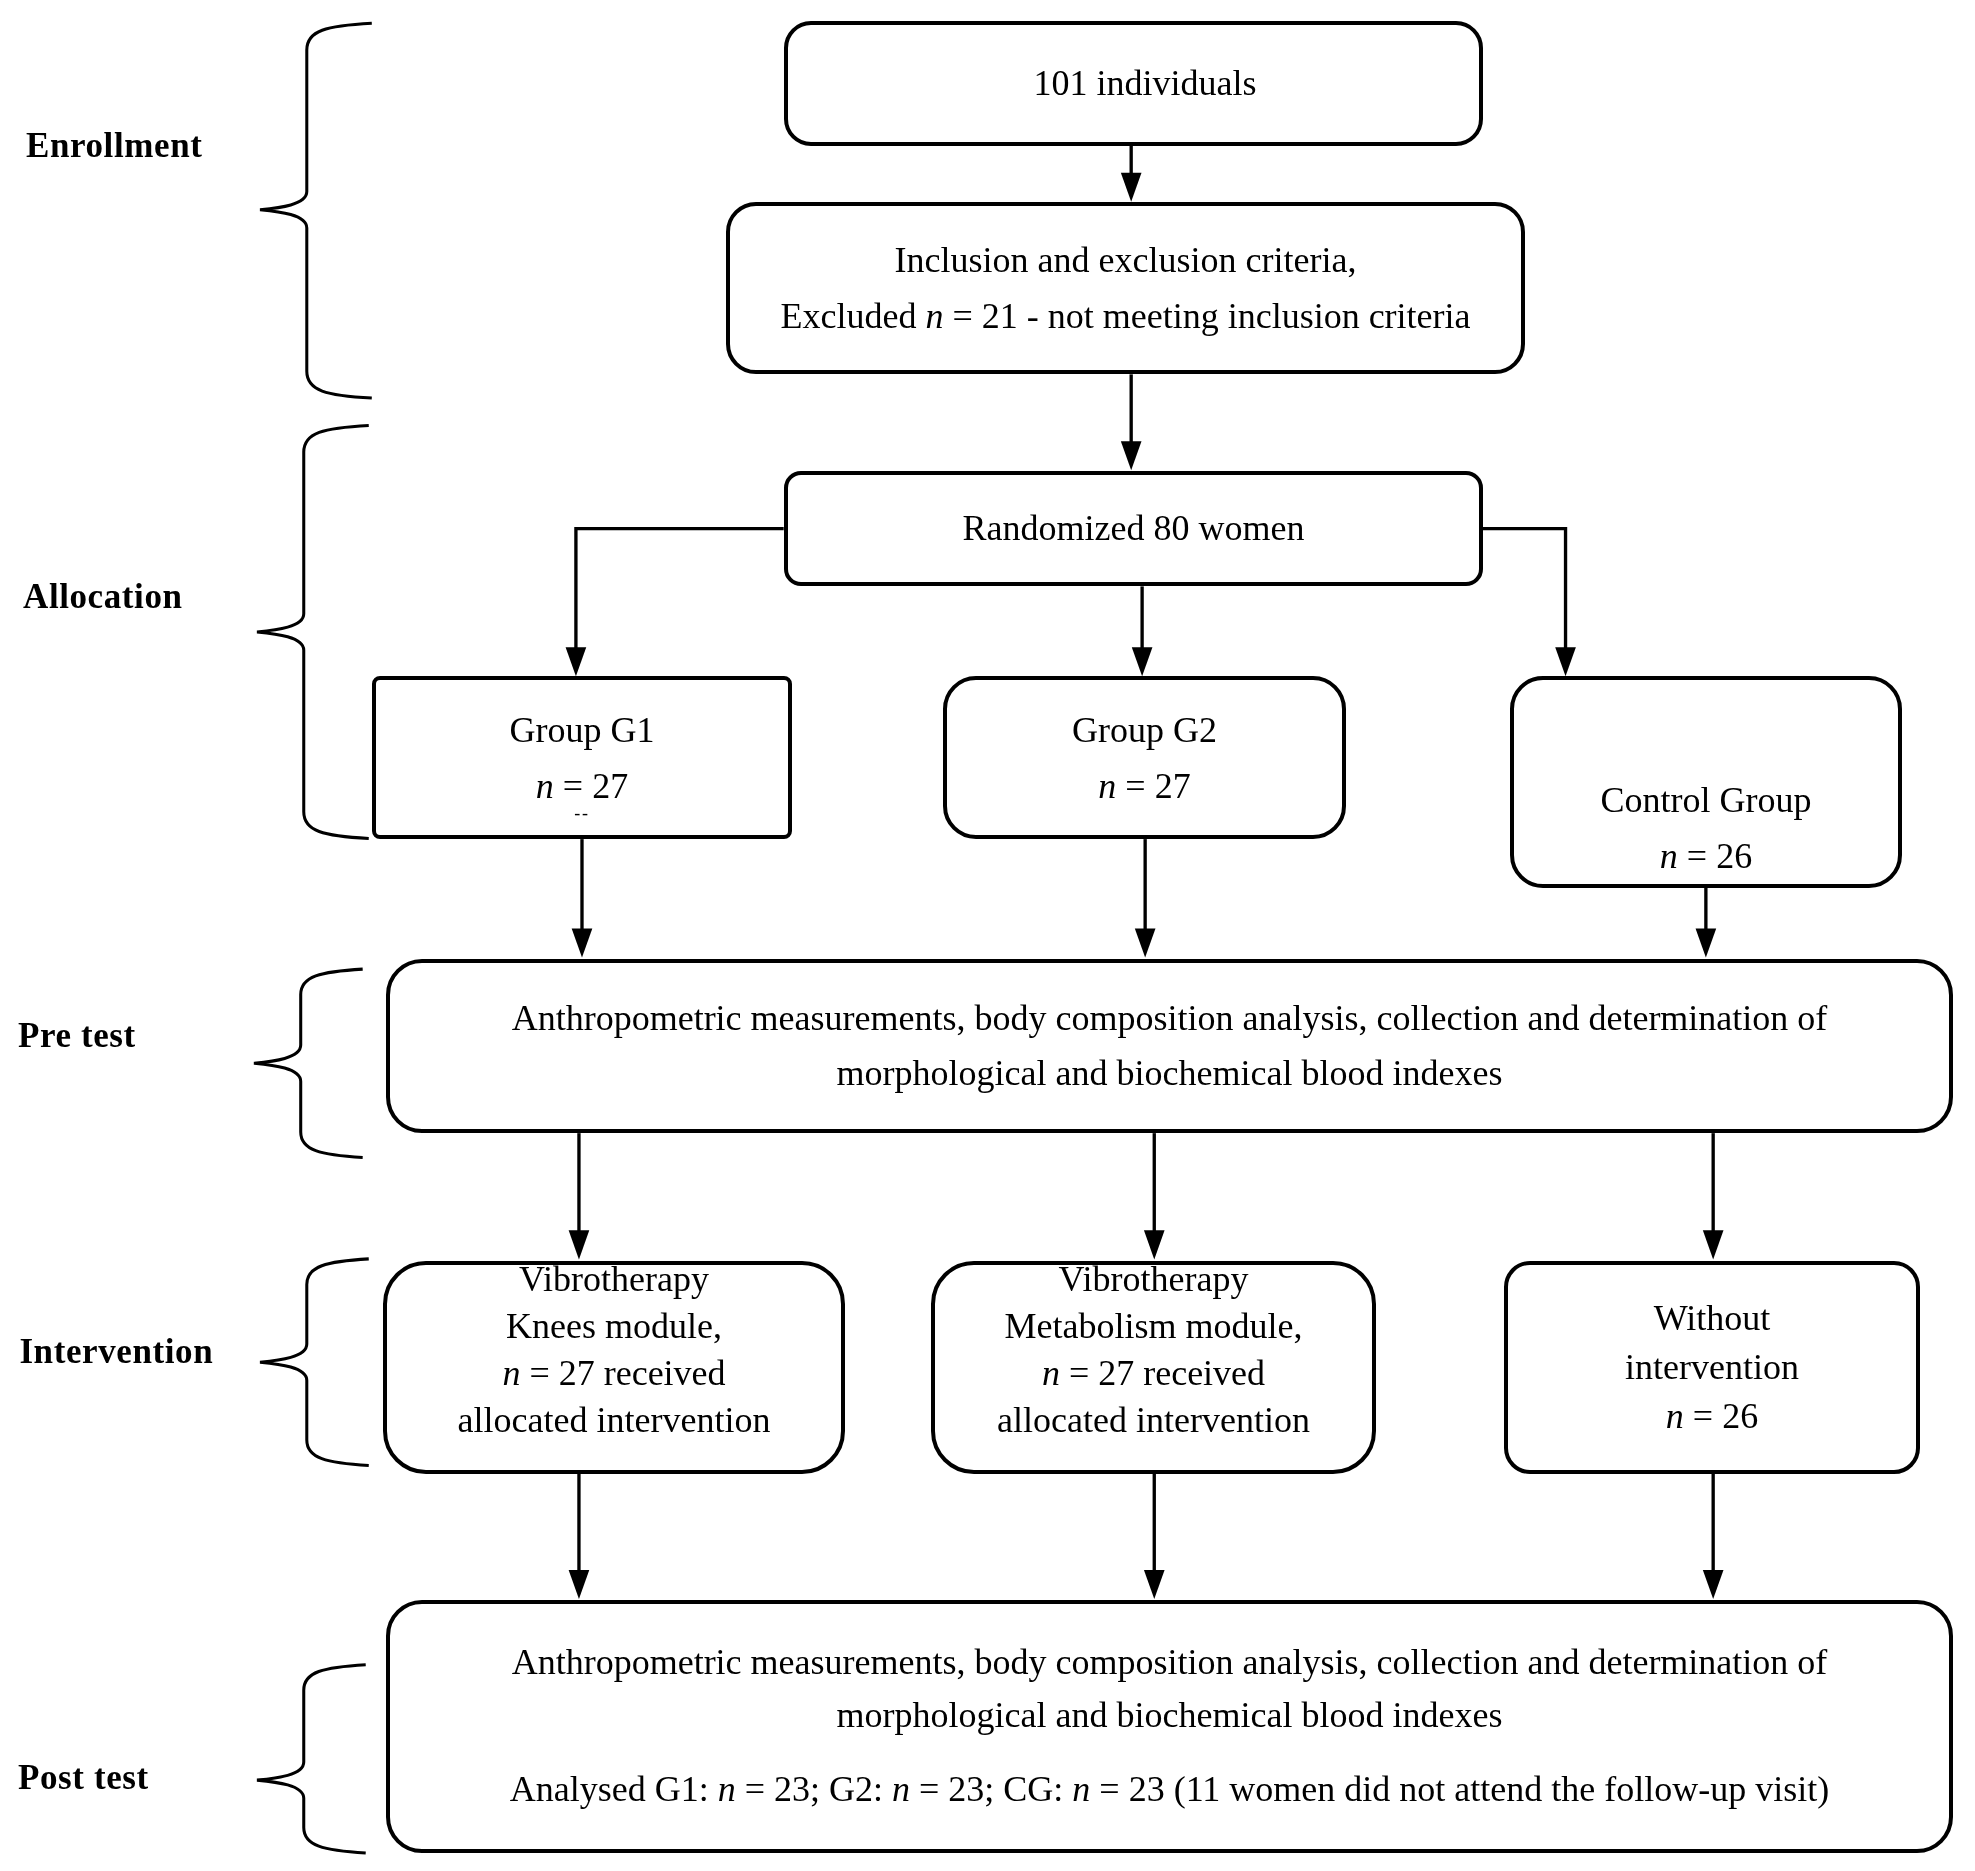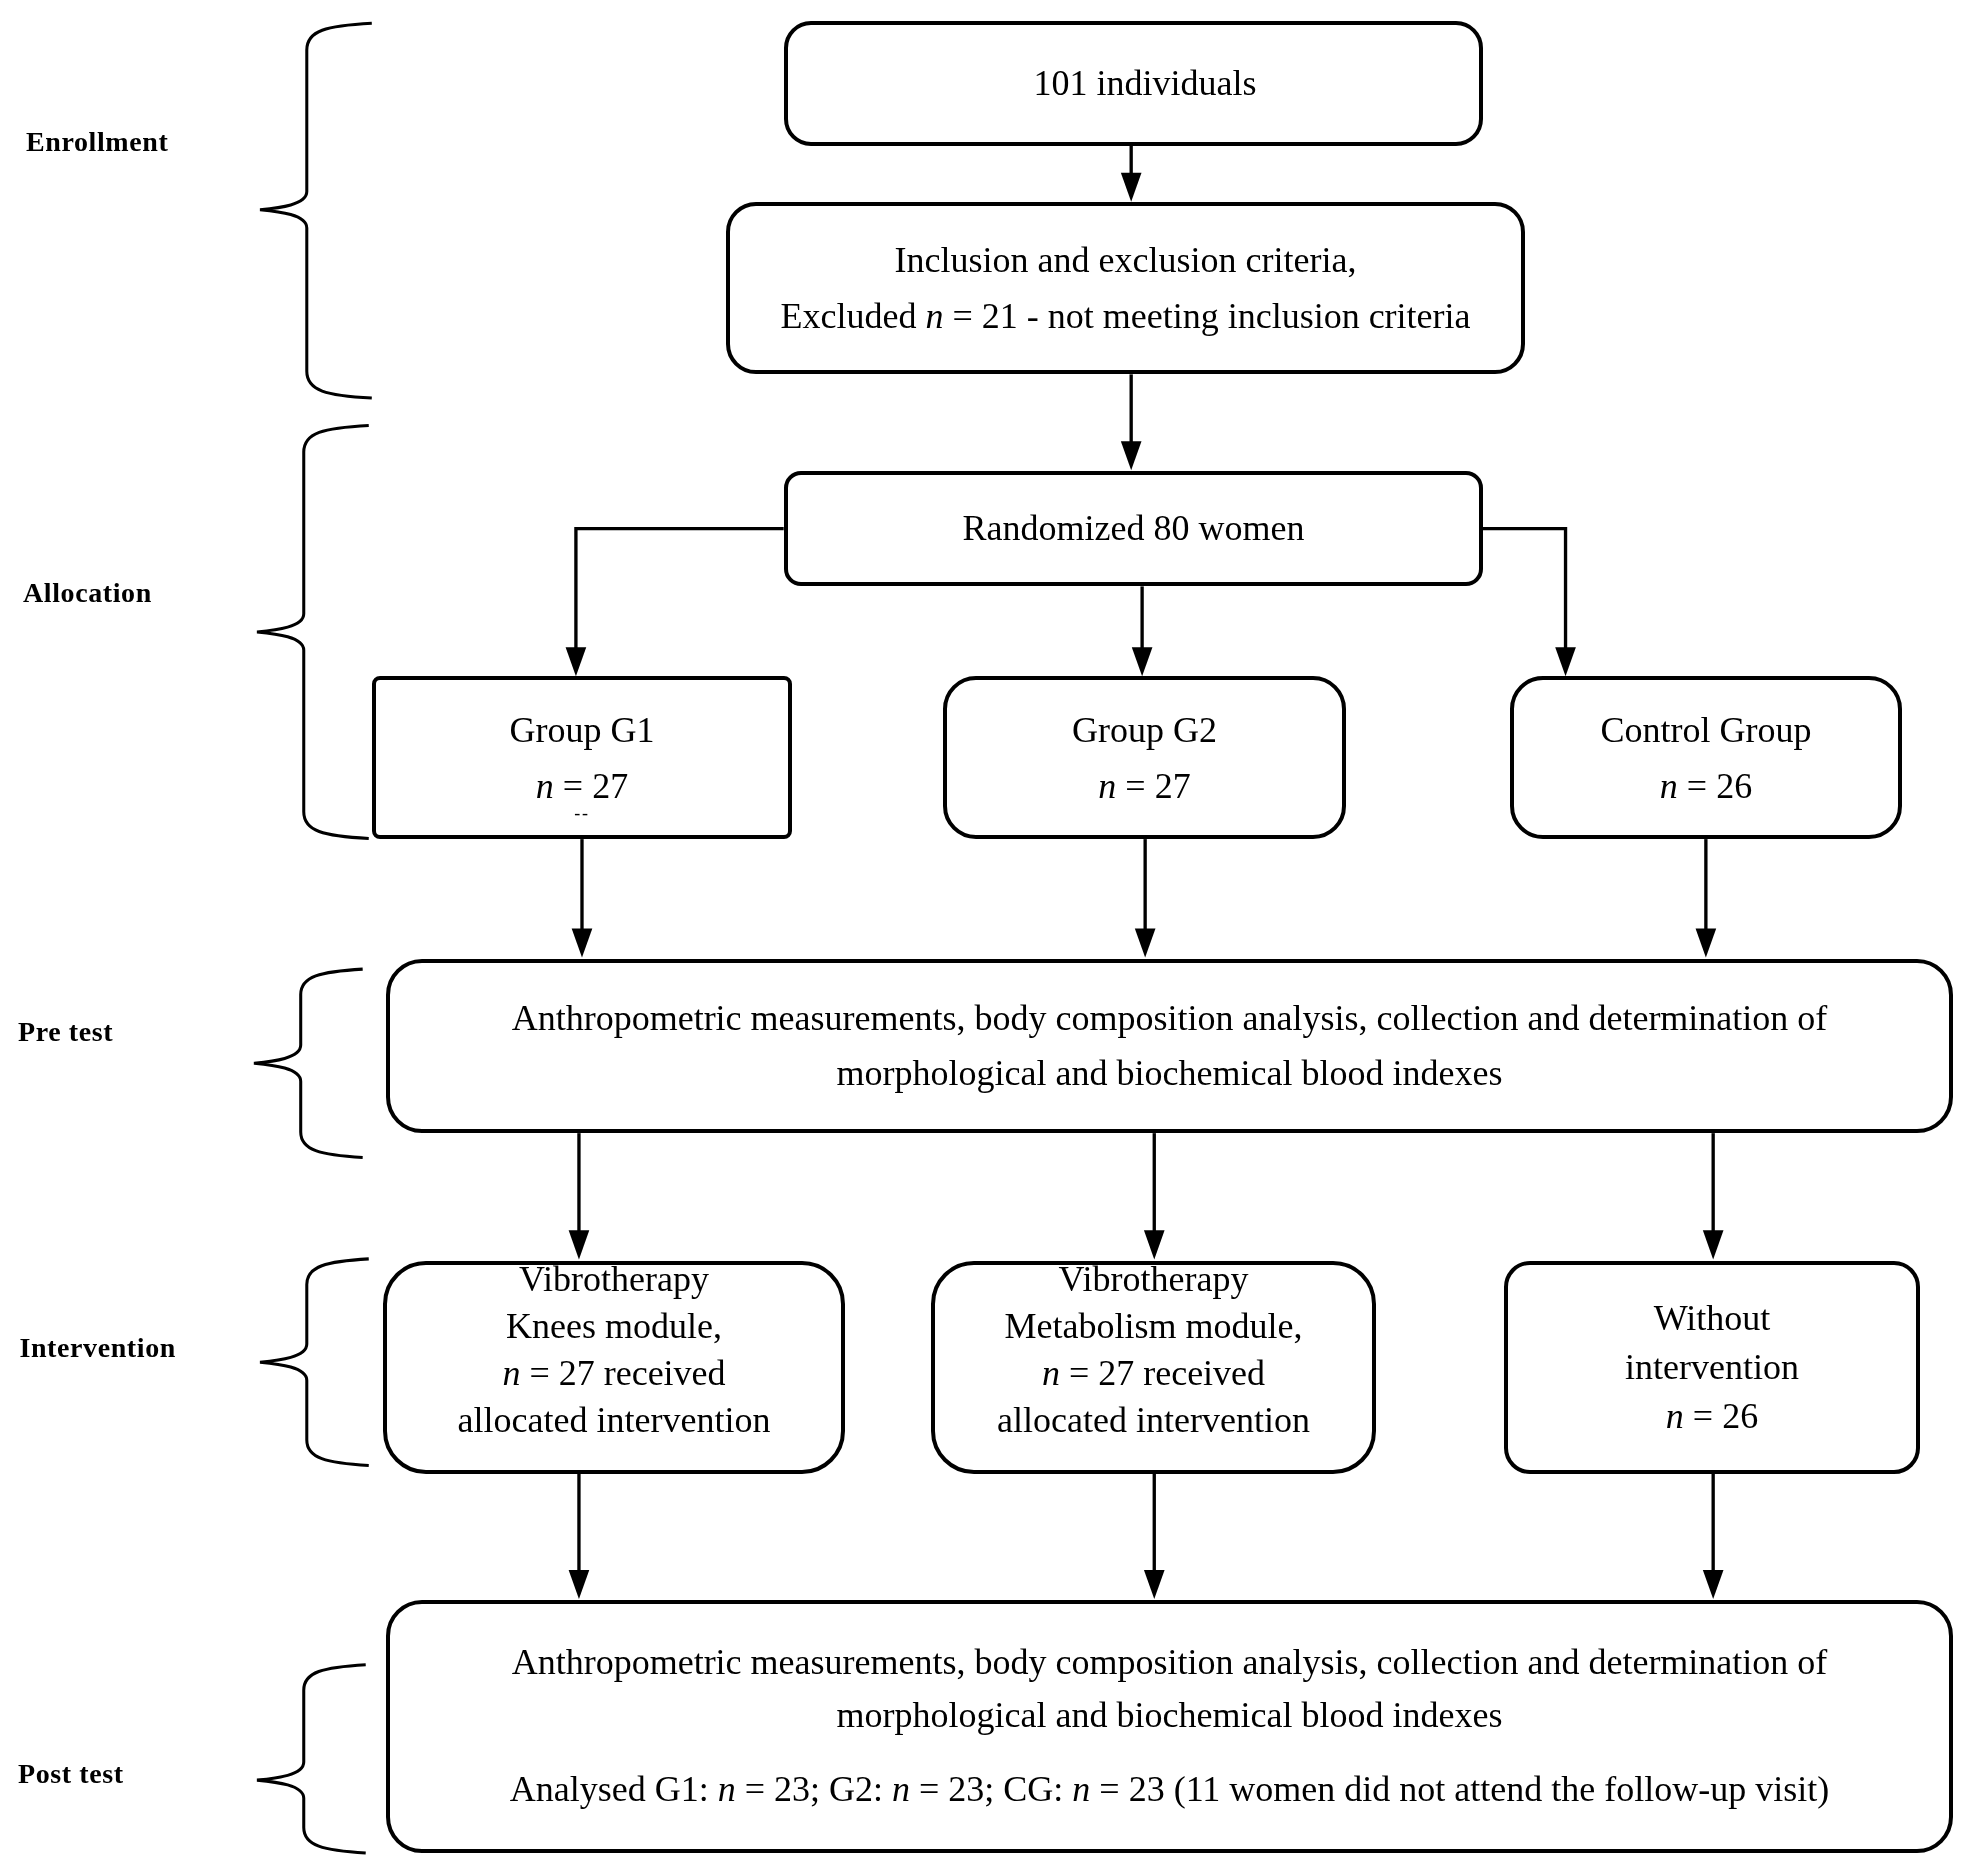--- a/index.html
+++ b/index.html
@@ -22,32 +22,32 @@
     justify-content:center;
     text-align:center;
     font-size:36px;
     line-height:53px;
     box-sizing:border-box;
   }
   .box .line{white-space:nowrap;}
   i.nvar{font-style:italic;}
   .stage-label{
     position:absolute;
-    font-size:28px;
+    font-size:35px;
     font-weight:600;
     white-space:nowrap;
     letter-spacing:0.6px;
   }
   
   #box-individuals{left:784px;top:21px;width:699px;height:125px;border-radius:27px;padding-left:23px;}
   #box-criteria{left:726px;top:202px;width:799px;height:172px;border-radius:30px;line-height:56px;}
   #box-randomized{left:784px;top:471px;width:699px;height:115px;border-radius:17px;}
   #box-g1{left:372px;top:676px;width:420px;height:163px;border-radius:8px;line-height:56px;}
   #box-g2{left:943px;top:676px;width:403px;height:163px;border-radius:33px;line-height:56px;}
-  #box-cg{left:1510px;top:676px;width:392px;height:163px;border-radius:33px;line-height:56px;}
+  #box-cg{left:1510px;top:676px;width:392px;height:212px;border-radius:33px;line-height:56px;justify-content:flex-end;}
   #box-pretest{left:386px;top:959px;width:1567px;height:174px;border-radius:36px;line-height:55px;}
   #box-int1{left:383px;top:1261px;width:462px;height:213px;border-radius:43px;line-height:47px;padding-bottom:36px;}
   #box-int2{left:931px;top:1261px;width:445px;height:213px;border-radius:43px;line-height:47px;padding-bottom:36px;}
   #box-int3{left:1504px;top:1261px;width:416px;height:213px;border-radius:26px;line-height:49px;}
   #box-posttest{left:386px;top:1600px;width:1567px;height:253px;border-radius:36px;
     justify-content:flex-start;padding-top:32px;line-height:53px;}
   #box-posttest .gap{height:20.7px;}
   .artifact{
     position:absolute;
     left:0;right:0;bottom:13.4px;

